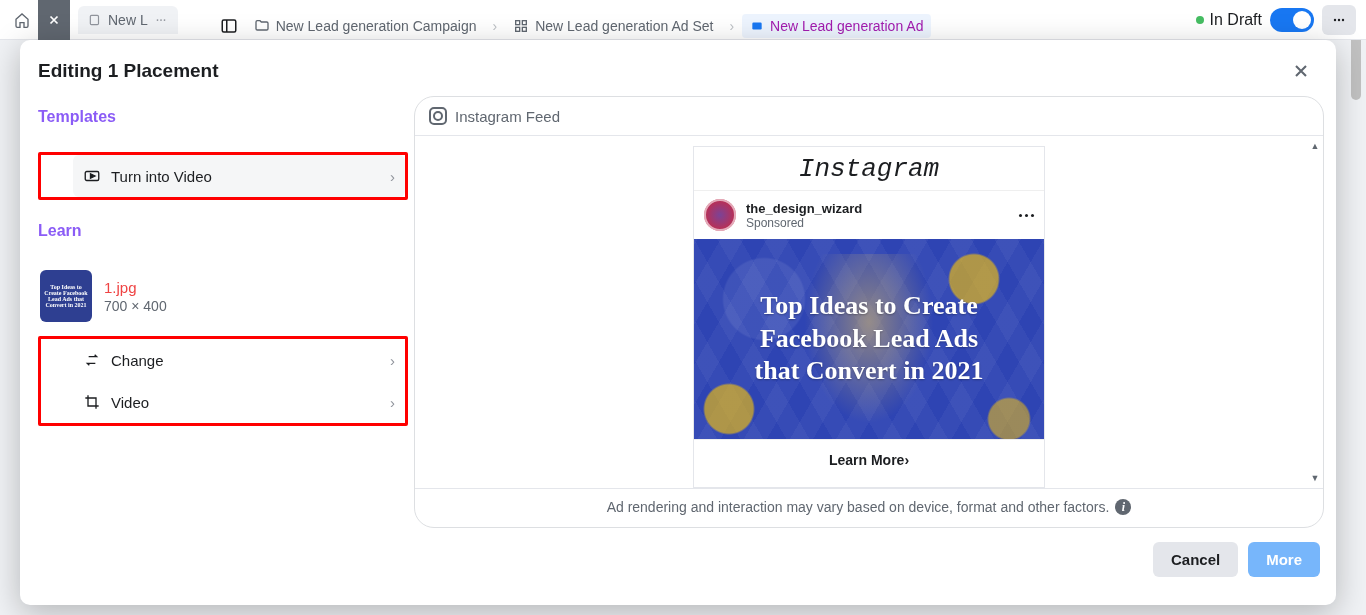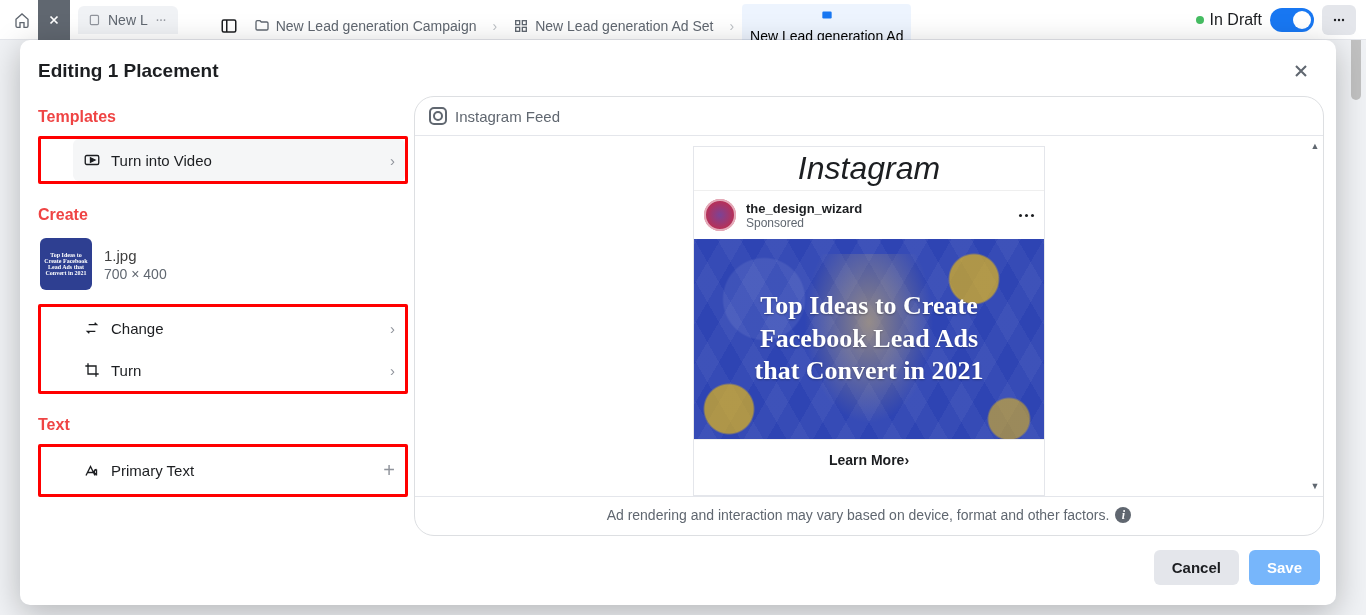--- a/index.html
+++ b/index.html
@@ -51,21 +51,21 @@
     .breadcrumb-wrap {
       height: 40px;
       display: flex; align-items:center;
       padding: 0 14px;
       gap: 8px;
       color: #606770;
       font-size: 14px;
       margin-top: 12px;
     }
     .breadcrumb-item { display: inline-flex; align-items: center; gap: 6px; padding: 4px 8px; border-radius: 4px; }
-    .breadcrumb-item.active { color: #000000; background: rgba(24,119,242,0.08); flex-direction: column; }
+    .breadcrumb-item.active { color: #a21caf; background: rgba(24,119,242,0.08); }
     .chevron-right { color: #bcc0c4; }
     .status-draft { display: flex; align-items:center; gap: 6px; }
     .status-dot { width: 8px; height: 8px; background: #45bd62; border-radius: 50%; }
     .toggle-on {
       width: 44px; height: 24px; background: #1877f2; border-radius: 12px; position: relative;
     }
     .toggle-on::after { content:""; position:absolute; width:18px; height: 18px; background:#fff; border-radius:50%; top:3px; right:3px; }
     .more-dots {
       width: 34px; height: 30px; background: #e4e6eb; border-radius: 6px;
       display:flex; align-items:center; justify-content:center; color:#1c1e21;
@@ -97,22 +97,22 @@
     }
     .modal-body {
       flex: 1; display: flex; overflow: hidden;
       padding: 0 12px 0 12px;
     }
     .left-panel {
       width: 382px;
       padding: 0 6px;
     }
     .section-title {
-      font-size: 16px; font-weight: 600; color:#ef4444;
-      padding: 12px 0 10px 0;
+      font-size: 16px; font-weight: 600; color:#8b5cf6;
+      padding: 12px 0 26px 0;
     }
     .option-row {
       display: flex; align-items: center; gap: 10px;
       padding: 12px 10px;
       border-radius: 6px;
       cursor: pointer;
       font-size: 15px;
       color: #1c1e21;
       margin-left: 32px;
     }
@@ -127,21 +127,21 @@
       padding: 4px 2px 14px;
     }
     .media-thumb {
       width: 52px; height: 52px; border-radius: 6px;
       background: #2e3f91;
       display:flex; align-items:center; justify-content:center;
       color:#fff; font-size:6px; text-align:center; font-family: Georgia, serif; font-weight:bold;
       padding: 4px;
     }
     .media-meta { display:flex; flex-direction:column; }
-    .media-name { font-size: 15px; color: #404040; }
+    .media-name { font-size: 15px; color: #ef4444; }
     .media-dim { font-size: 14px; color: #606770; margin-top: 2px; }
     .icon-generic { width: 18px; height: 18px; display:inline-flex; align-items:center; justify-content:center; color:#606770;}
 
     
     .right-panel {
       flex: 1;
       border: 1px solid #dddfe2;
       border-radius: 20px;
       display: flex; flex-direction: column;
       overflow: hidden;
@@ -165,22 +165,22 @@
       padding: 10px 0 0 0;
       position: relative;
     }
     .preview-card {
       width: 352px;
       border: 1px solid #e4e6eb;
       background:#fff;
     }
     .ig-logo-row {
       height: 44px; display:flex; align-items:center; justify-content:center;
-      font-family: Liberation Sans, sans-serif;
-      font-size: 32px; font-style: italic;
+      font-family: Liberation Mono, monospace;
+      font-size: 26px; font-style: italic;
       border-bottom:1px solid #efefef;
     }
     .ig-post-header {
       display:flex; align-items:center; padding: 8px 10px; gap:10px;
     }
     .avatar {
       width: 32px; height: 32px; border-radius: 50%;
       background: radial-gradient(circle, #7b4397, #dc2430);
       box-shadow: inset 0 0 0 2px rgba(255,255,255,0.6);
     }
@@ -228,21 +228,21 @@
       padding: 10px 0 12px;
       text-align:center; color:#606770; font-size: 14px;
       display: flex; justify-content:center; align-items:center; gap: 6px;
     }
     .info-icon {
       width:16px; height:16px; border-radius:50%; background:#606770; color:#fff;
       display:inline-flex; align-items:center; justify-content:center;
       font-size: 12px; font-weight:bold; font-style: italic; font-family: Georgia, serif;
     }
     .modal-footer {
-      padding: 8px 16px 20px;
+      padding: 8px 16px 28px;
       display:flex; justify-content:flex-end; gap: 10px;
     }
     .btn { padding: 9px 18px; border-radius: 6px; font-size: 15px; font-weight:600; cursor:pointer; border:none; }
     .btn-cancel { background:#e4e6eb; color:#1c1e21; }
     .btn-save { background:#77b6fb; color:#fff; }
 
     
     .svg-icon { width:16px; height:16px; }
 
     
@@ -354,21 +354,21 @@
             <svg width="18" height="18" viewBox="0 0 24 24" fill="none" stroke="#1c1e21" stroke-width="1.8">
                 <rect x="3" y="6" width="18" height="12" rx="2"></rect>
                 <polygon points="10,9 16,12 10,15" fill="#1c1e21"></polygon>
               </svg>
           </span>
           <span>Turn into Video</span>
           <span class="arrow">›</span>
         </div>
       </div>
 
-      <div class="section-title" style="padding-top:22px;">Create</div>
+      <div class="section-title" style="padding-top:22px;">Learn</div>
 
       <div class="media-file">
         <div class="media-thumb">
           <span>Top Ideas to Create Facebook Lead Ads that Convert in 2021</span>
         </div>
         <div class="media-meta">
           <div class="media-name">1.jpg</div>
           <div class="media-dim">700 × 400</div>
         </div>
       </div>
@@ -382,38 +382,26 @@
           </span>
           <span>Change</span>
           <span class="arrow">›</span>
         </div>
         <div class="option-row">
           <span class="icon-generic">
             <svg width="16" height="16" viewBox="0 0 24 24" fill="none" stroke="#1c1e21" stroke-width="2">
                 <path d="M6 2v16h16M2 6h16v16"></path>
               </svg>
           </span>
-          <span>Turn</span>
+          <span>Video</span>
           <span class="arrow">›</span>
         </div>
       </div>
 
-      <div class="section-title" style="padding-top:22px;">Text</div>
-
-      <div class="highlight-box">
-        <div class="option-row">
-          <span class="icon-generic">
-            <svg width="18" height="18" viewBox="0 0 24 24" fill="none" stroke="#1c1e21" stroke-width="1.8">
-                <path d="M4 18 L10 6 L16 18 M6 14 H14 M18 10 v8 M18 10 a3 3 0 1 0 0 6"></path>
-              </svg>
-          </span>
-          <span>Primary Text</span>
-          <span class="arrow" style="font-size:20px; font-weight:400;">+</span>
-        </div>
-      </div>
+
     </div>
 
     <div class="right-panel">
       <div class="preview-header">
         <span class="ig-icon"></span>
         <span>Instagram Feed</span>
       </div>
 
       <div class="preview-body">
         <div class="preview-scroll-btns top">
@@ -454,15 +442,15 @@
 
       <div class="preview-footer">
         <span>Ad rendering and interaction may vary based on device, format and other factors.</span>
         <span class="info-icon">i</span>
       </div>
     </div>
   </div>
 
   <div class="modal-footer">
     <button class="btn btn-cancel">Cancel</button>
-    <button class="btn btn-save">Save</button>
+    <button class="btn btn-save">More</button>
   </div>
 </div>
 
 </body></html>

